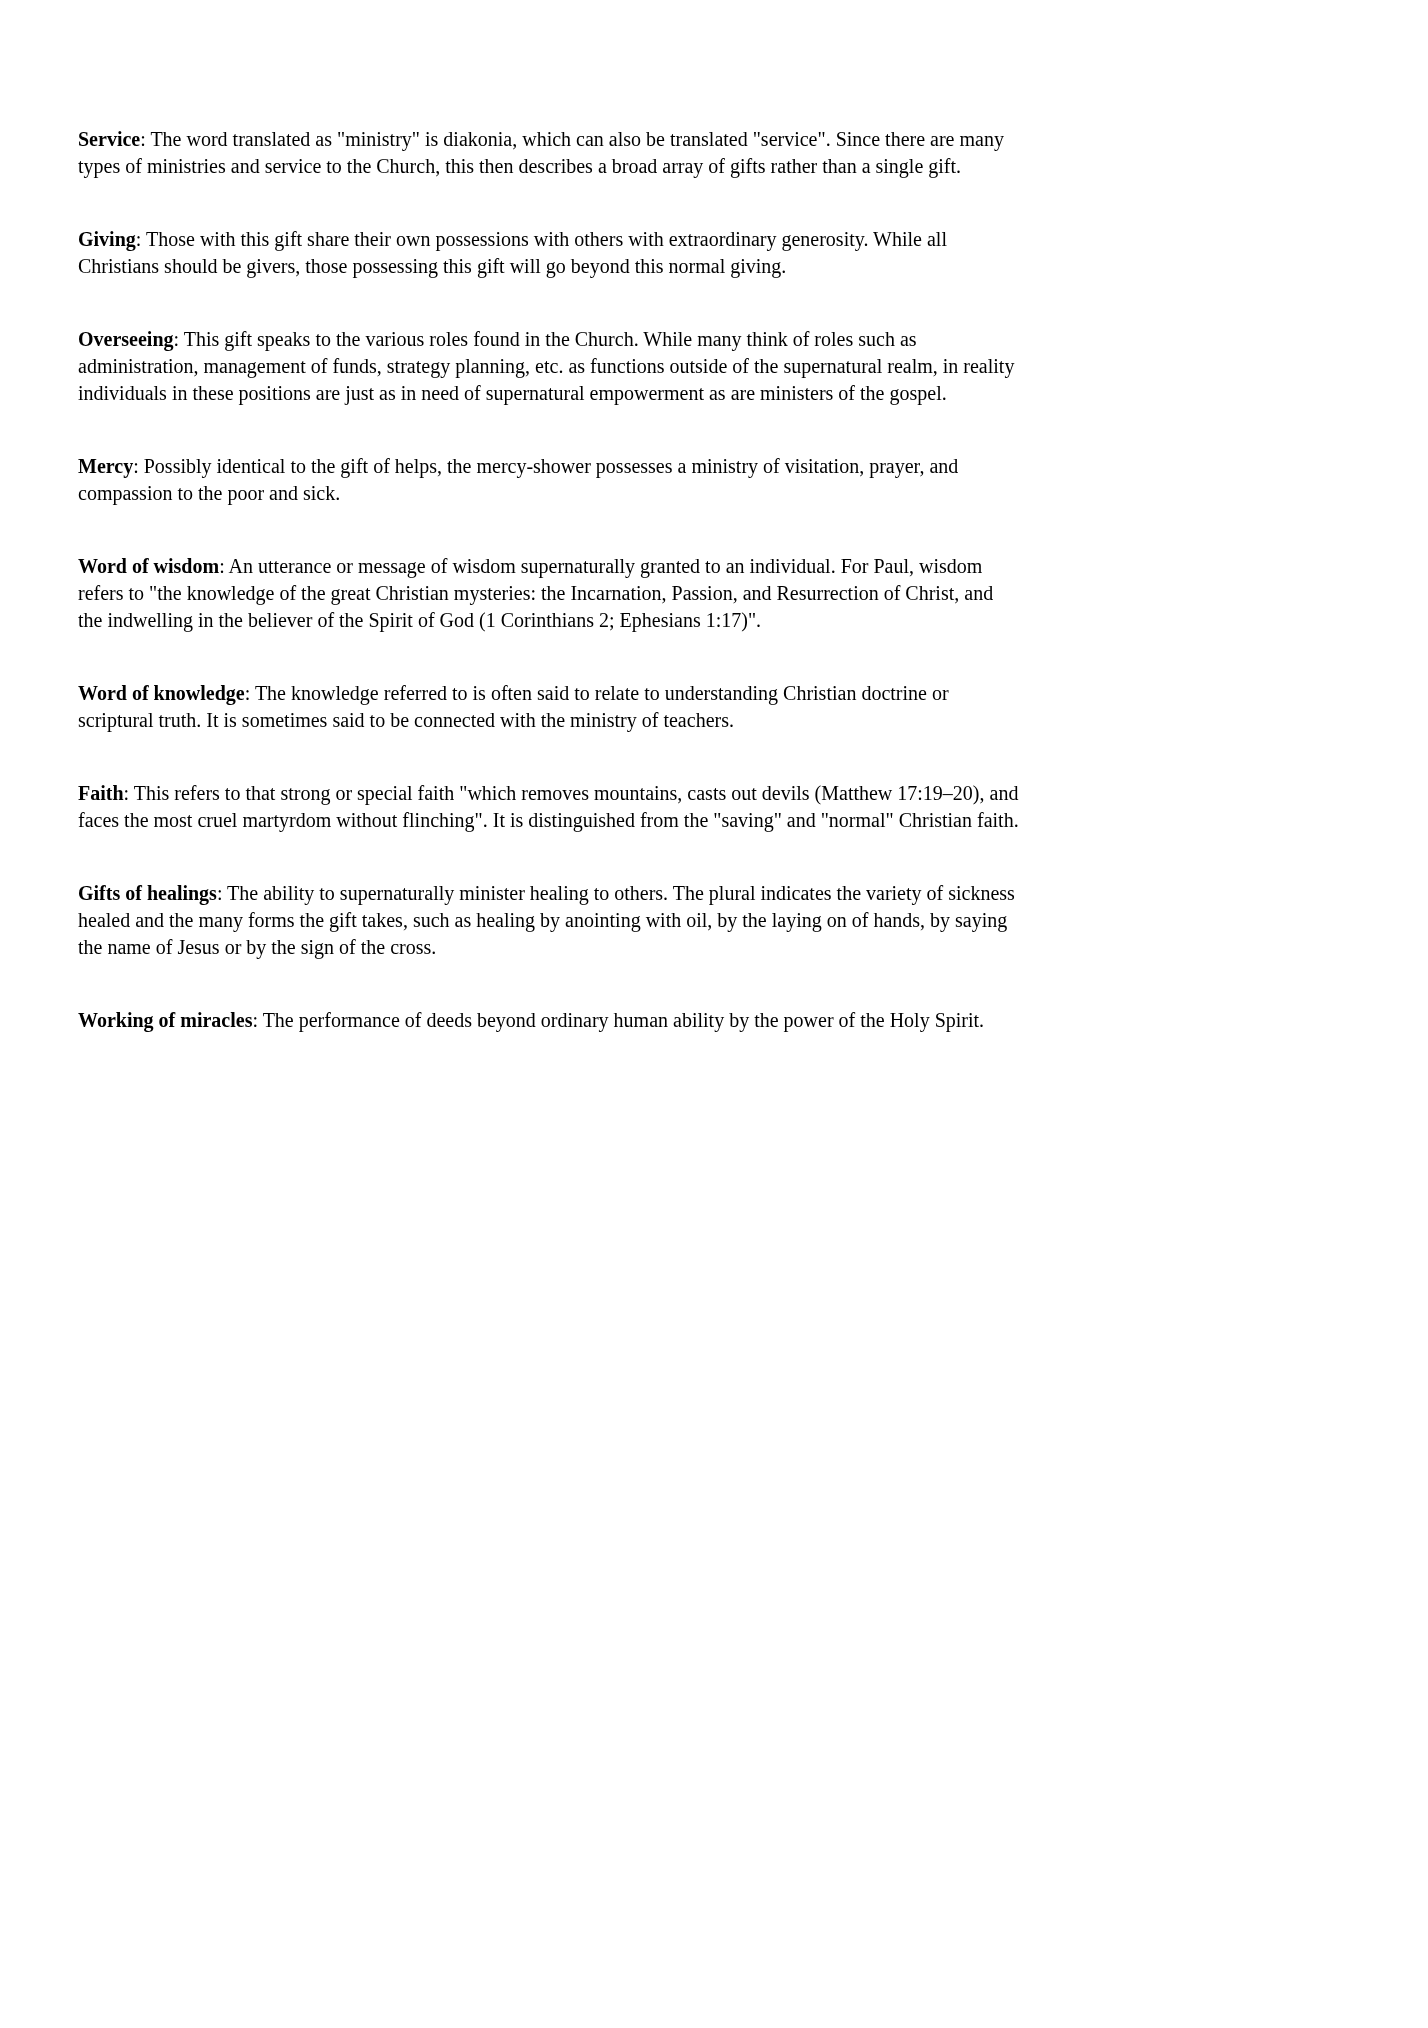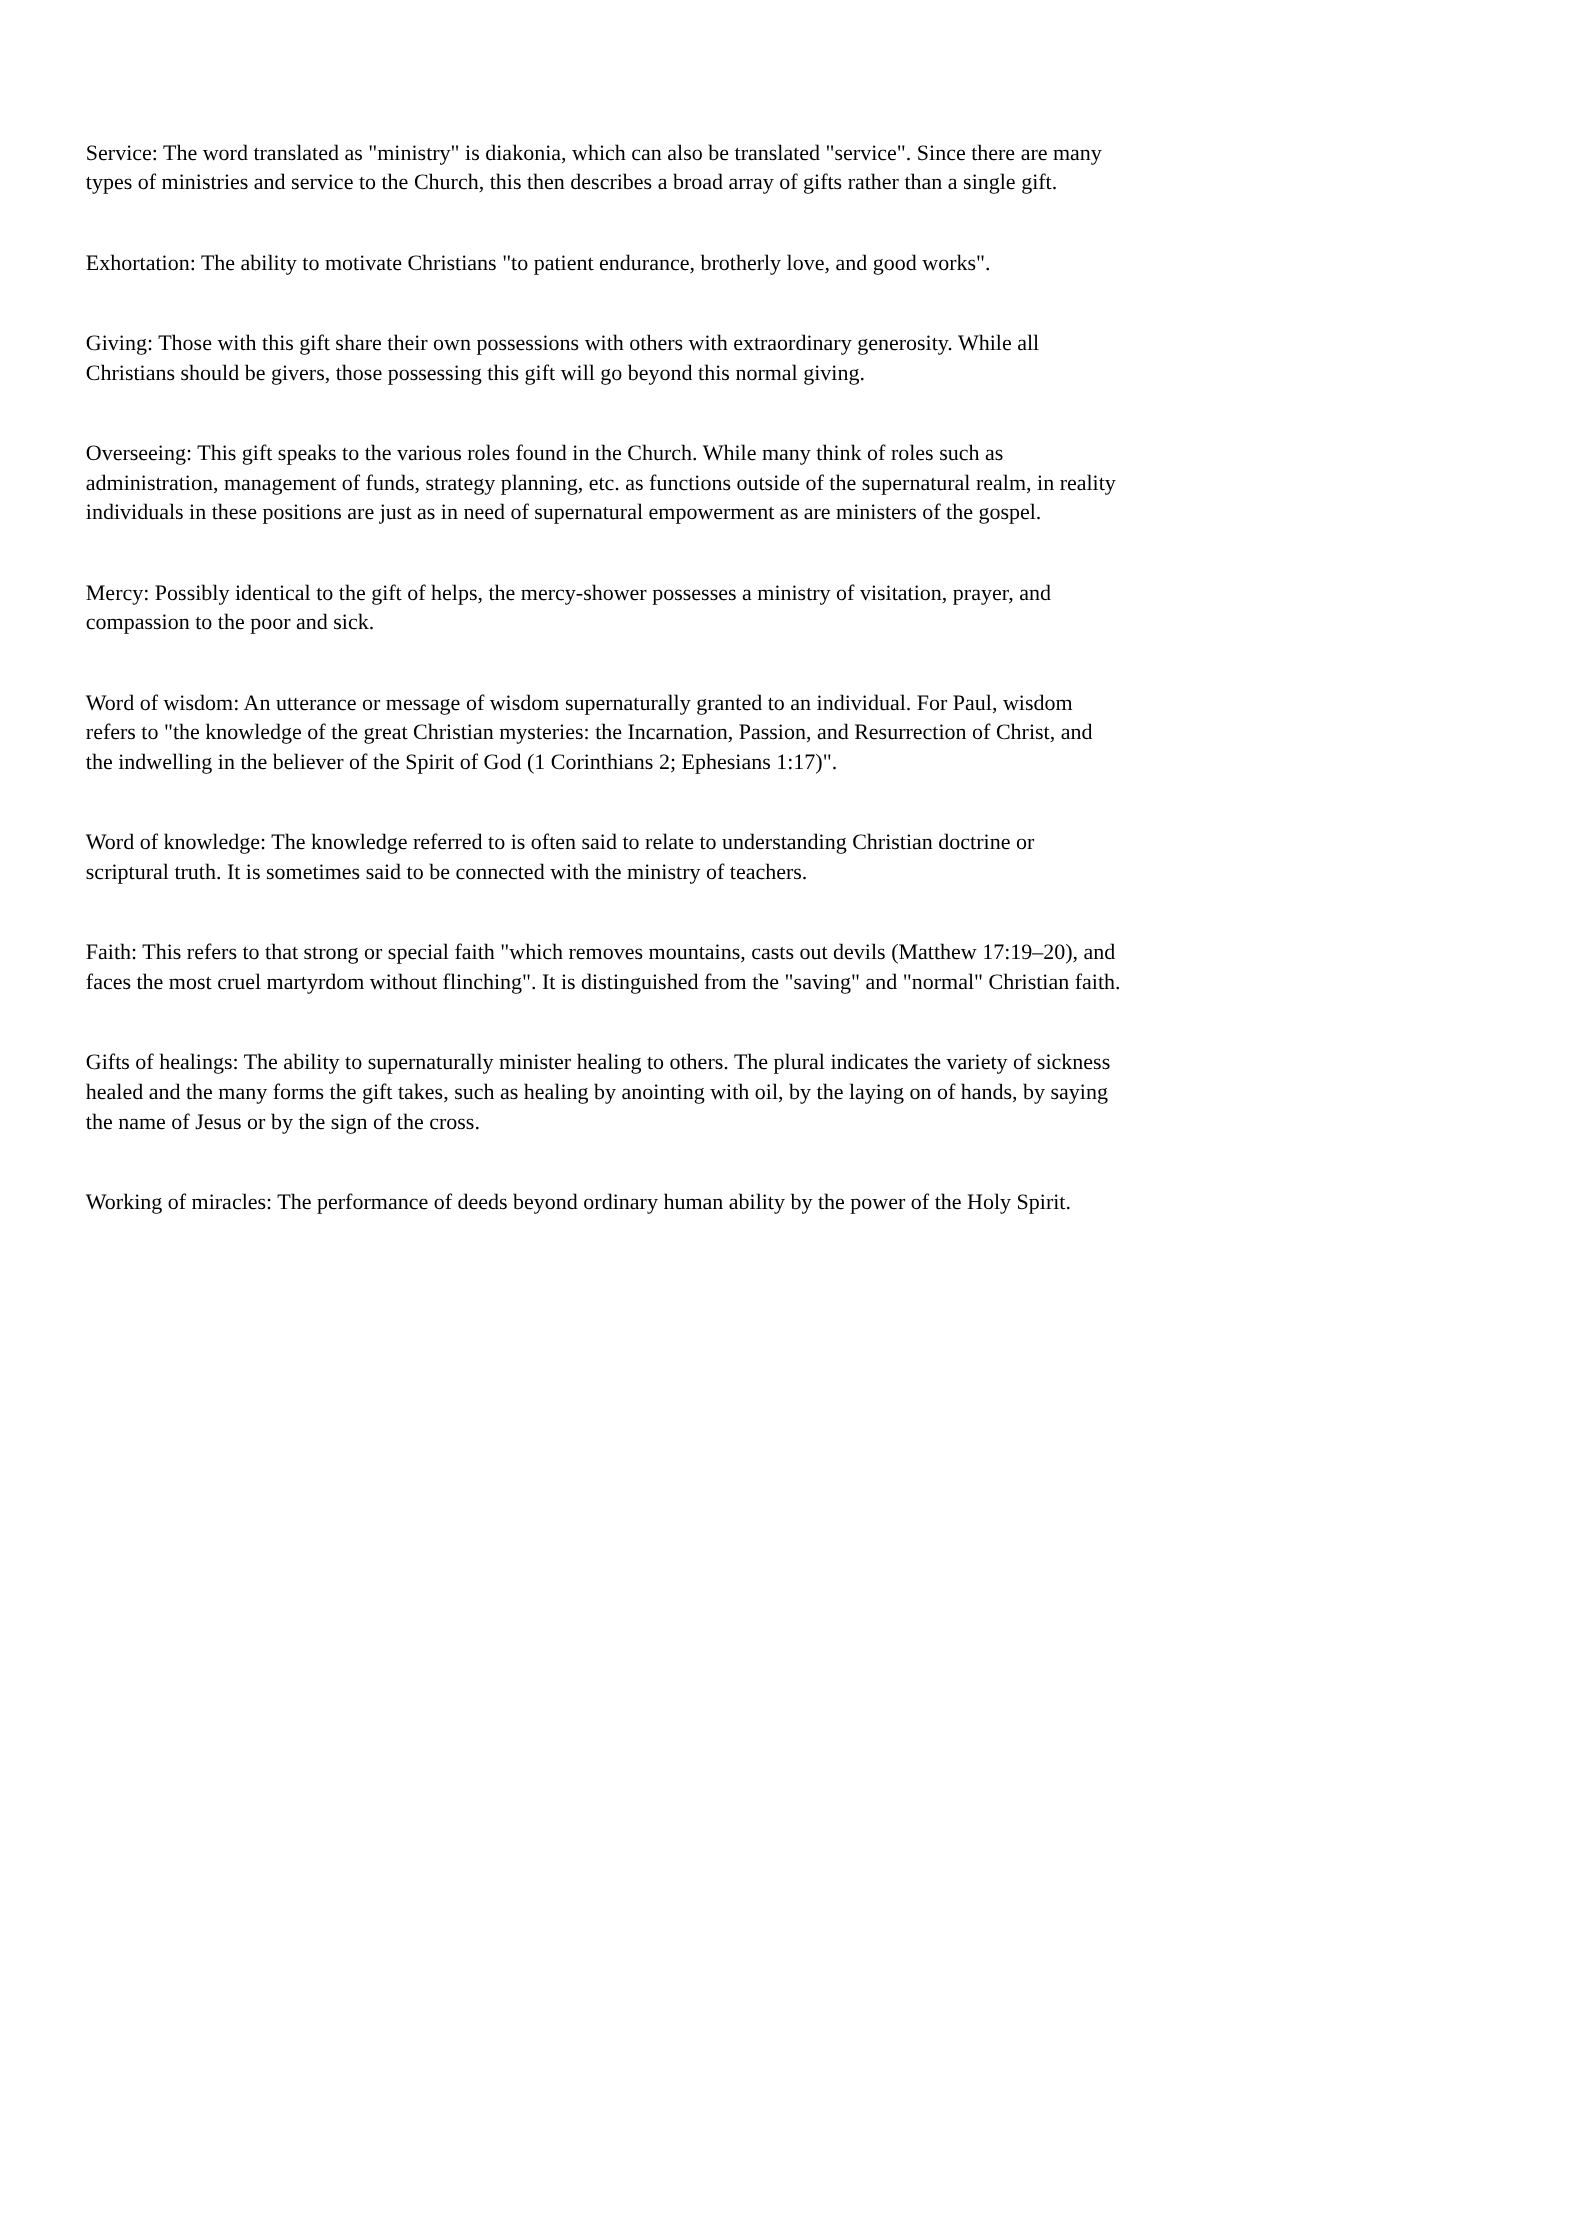--- a/index.html
+++ b/index.html
@@ -20,36 +20,35 @@
     padding: 126px 408px 100px 78px;
     background: #ffffff;
   }
   p.def {
     margin: 0 0 46px 0;
     font-size: 20px;
     line-height: 27px;
     text-align: left;
   }
   .term {
-    font-weight: normal;
+    font-weight: bold;
   }
   .sep {
     font-weight: normal;
   }
   .ital {
   }
 </style>
 </head>
 <body>
 
 <div class="page">
 
   <p class="def"><span class="term">Service</span><span class="sep">: </span><span>The word translated as "ministry" is </span><span class="ital">diakonia</span><span>, which can also be translated "service". Since there are many types of ministries and service to the Church, this then describes a broad array of gifts rather than a single gift.</span></p>
 
-  <p class="def"><span class="term">Exhortation</span><span class="sep">: </span><span>The ability to motivate Christians "to patient endurance, brotherly love, and good works".</span><span class="ital"></span><span></span></p>
 
   <p class="def"><span class="term">Giving</span><span class="sep">: </span><span>Those with this gift share their own possessions with others with extraordinary generosity. While all Christians should be givers, those possessing this gift will go beyond this normal giving.</span><span class="ital"></span><span></span></p>
 
   <p class="def"><span class="term">Overseeing</span><span class="sep">: </span><span>This gift speaks to the various roles found in the Church. While many think of roles such as administration, management of funds, strategy planning, etc. as functions outside of the supernatural realm, in reality individuals in these positions are just as in need of supernatural empowerment as are ministers of the gospel.</span><span class="ital"></span><span></span></p>
 
   <p class="def"><span class="term">Mercy</span><span class="sep">: </span><span>Possibly identical to the gift of helps, the mercy-shower possesses a ministry of visitation, prayer, and compassion to the poor and sick.</span><span class="ital"></span><span></span></p>
 
   <p class="def"><span class="term">Word of wisdom</span><span class="sep">: </span><span>An utterance or message of wisdom supernaturally granted to an individual. For Paul, wisdom refers to "the knowledge of the great Christian mysteries: the Incarnation, Passion, and Resurrection of Christ, and the indwelling in the believer of the Spirit of God (1 Corinthians 2; Ephesians 1:17)".</span><span class="ital"></span><span></span></p>
 
   <p class="def"><span class="term">Word of knowledge</span><span class="sep">: </span><span>The knowledge referred to is often said to relate to understanding Christian doctrine or scriptural truth.  It is sometimes said to be connected with the ministry of teachers.</span><span class="ital"></span><span></span></p>

